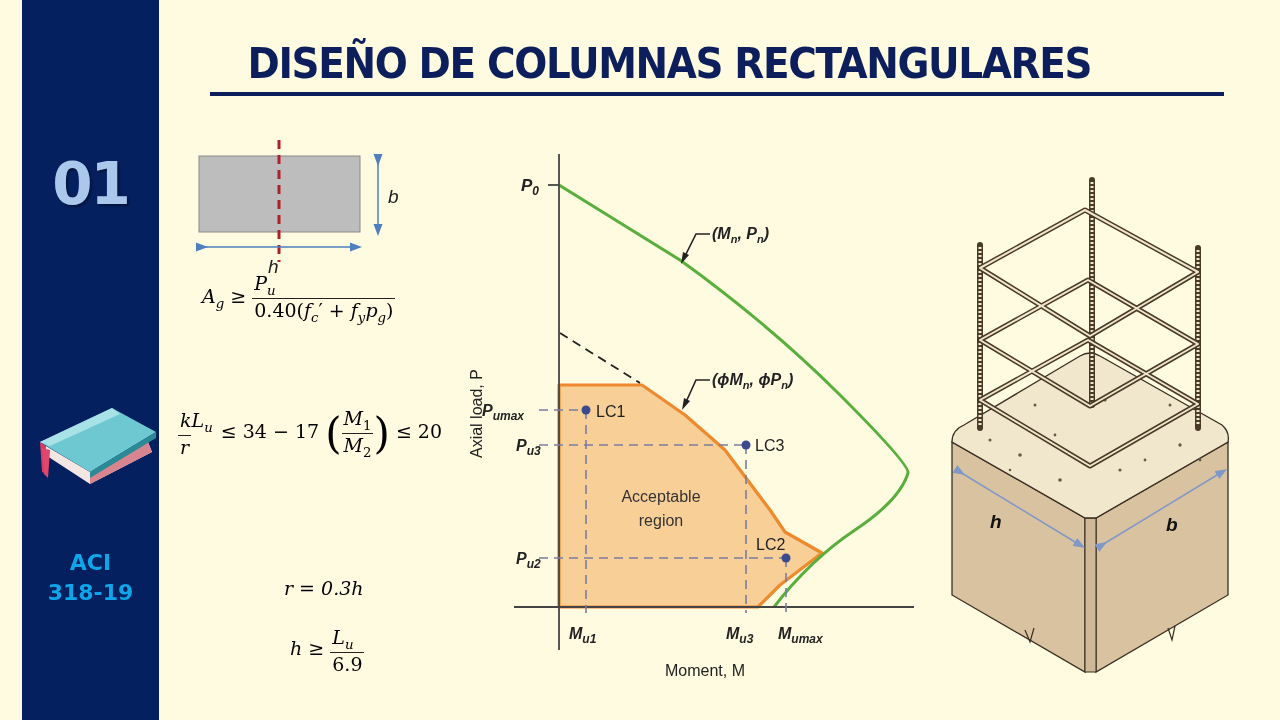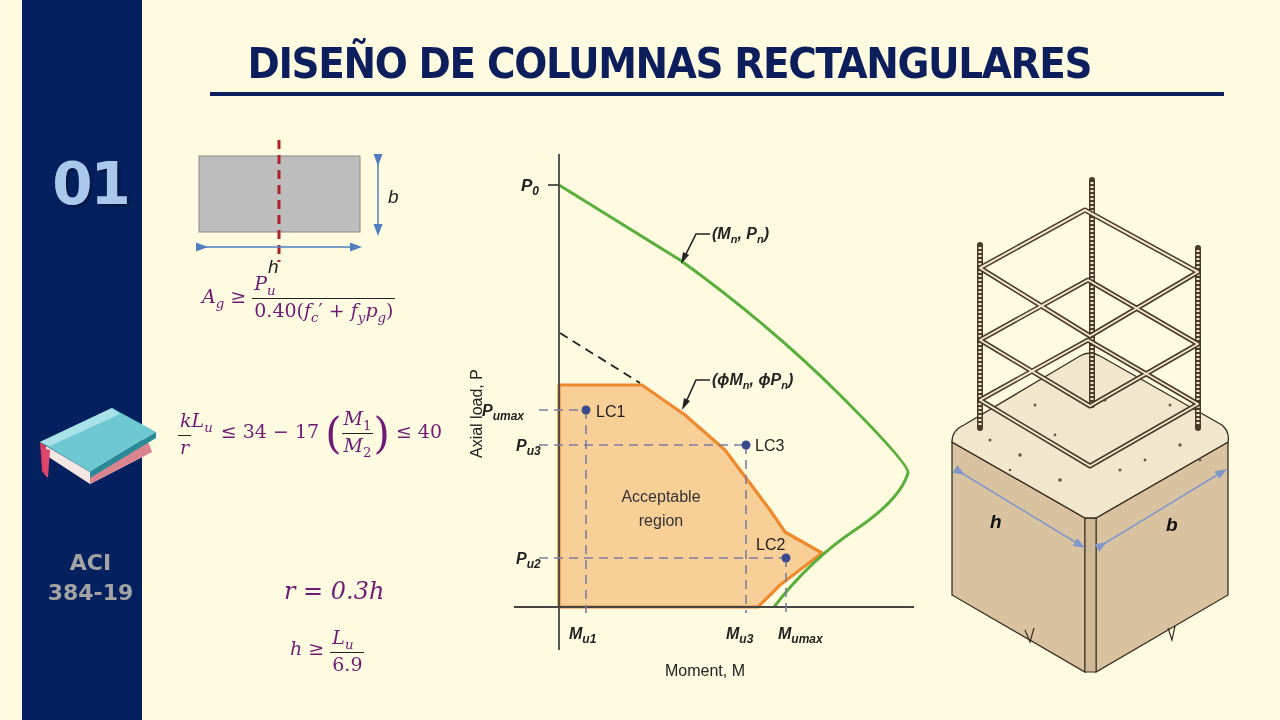--- a/index.html
+++ b/index.html
@@ -3,45 +3,45 @@
 <meta charset="utf-8">
 <style>
   * { margin: 0; padding: 0; box-sizing: border-box; }
   html, body { width: 1280px; height: 720px; overflow: hidden; }
   body {
     background: #fefbe0;
     position: relative;
     font-family: "Liberation Sans", sans-serif;
   }
   .sidebar {
-    position: absolute; left: 22px; top: 0; width: 120px; height: 720px;
+    position: absolute; left: 22px; top: 0; width: 137px; height: 720px;
     background: #04205f;
   }
   .slide-number {
     position: absolute; left: 0; top: 150px; width: 137px; text-align: center;
     font-family: "DejaVu Sans", sans-serif; font-weight: bold; font-size: 58px;
     color: #a9c8ec; letter-spacing: -2px;
     text-shadow: 2px 2px 2px rgba(0,0,0,0.35);
   }
   .book-icon { position: absolute; left: 8px; top: 402px; width: 128px; height: 92px; }
   .code-label {
     position: absolute; left: 0; top: 548px; width: 137px; text-align: center;
     font-family: "DejaVu Sans", sans-serif; font-weight: bold; font-size: 22px;
-    line-height: 30px; color: #a3a3a3;
+    line-height: 30px; color: #0ea5e9;
   }
   .title {
     position: absolute; left: 210px; top: 38px; width: 1015px; text-align: center;
     font-family: "DejaVu Sans", sans-serif; font-weight: bold; font-size: 43px;
     color: #0c1f5c; letter-spacing: -1.5px; white-space: nowrap;
     transform: scaleX(0.905); transform-origin: left top;
   }
   .title-underline {
     position: absolute; left: 210px; top: 92px; width: 1014px; height: 4px; background: #0c1f5c;
   }
-  .math { font-family: "DejaVu Serif", serif; color: #701a75; position: absolute; }
+  .math { font-family: "DejaVu Serif", serif; color: #000000; position: absolute; }
   .math i { font-style: italic; }
   .frac { display: inline-flex; flex-direction: column; align-items: flex-start; vertical-align: middle; }
   .frac .num { padding: 0 2px; }
   .frac .den { border-top: 1.6px solid #222; padding: 0 2px; }
   sub { font-size: 0.7em; }
   svg text { font-family: "Liberation Sans", sans-serif; }
   .rebar-img { position: absolute; left: 930px; top: 160px; width: 330px; height: 540px; }
   .ga-panel { position: absolute; left: 440px; top: 140px; width: 500px; height: 560px; }
   .section-fig { position: absolute; left: 190px; top: 140px; width: 230px; height: 140px; }
 </style>
@@ -57,21 +57,21 @@
 
     <path d="M10 40 L16 44 L16 72 L12 70 Z" fill="#d83a62"></path>
     <path d="M12 46 L20 48 L18 76 L14 72 Z" fill="#e0476d"></path>
 
     <path d="M10 40 L82 6 L126 30 L60 70 Z" fill="#6ec8d1"></path>
     <path d="M10 40 L82 6 L90 12 L20 44 Z" fill="#a8e1e6"></path>
     <path d="M60 70 L126 30 L126 36 L60 76 Z" fill="#2b8a98"></path>
   </svg>
   <div class="code-label">
     <div>ACI</div>
-    <div>384-19</div>
+    <div>318-19</div>
   </div>
 </div>
 
 <div class="title">DISEÑO DE COLUMNAS RECTANGULARES</div>
 <div class="title-underline"></div>
 
 <svg class="section-fig" viewBox="0 0 230 140">
   <defs>
     <marker id="ab" markerWidth="8" markerHeight="8" refX="4" refY="4" orient="auto">
       <path d="M0,1 L8,4 L0,7 Z" fill="#4f7fbf"></path>
@@ -97,24 +97,24 @@
 <div class="math" style="left:178px; top:407px; font-size:19px; white-space:nowrap;">
   <span class="frac">
     <span class="num"><i>kL</i><sub><i>u</i></sub></span>
     <span class="den"><i>r</i></span>
   </span>
   <span>≤ 34 − 17</span>
   <span style="font-size:42px; vertical-align:middle; font-weight:100;">(</span><span class="frac">
     <span class="num"><i>M</i><sub>1</sub></span>
     <span class="den"><i>M</i><sub>2</sub></span>
   </span><span style="font-size:42px; vertical-align:middle;">)</span>
-  <span>≤ 40</span>
-</div>
-
-<div class="math" style="left:284px; top:577px; font-size:24px; font-style:italic;">r = 0.3h</div>
+  <span>≤ 20</span>
+</div>
+
+<div class="math" style="left:284px; top:577px; font-size:19px; font-style:italic;">r = 0.3h</div>
 
 <div class="math" style="left:290px; top:626px; font-size:19px; white-space:nowrap;">
   <i>h ≥</i>
   <span class="frac">
     <span class="num"><i>L</i><sub><i>u</i></sub></span>
     <span class="den">6.9</span>
   </span>
 </div>
 
 <svg class="ga-panel" viewBox="0 0 500 560">

